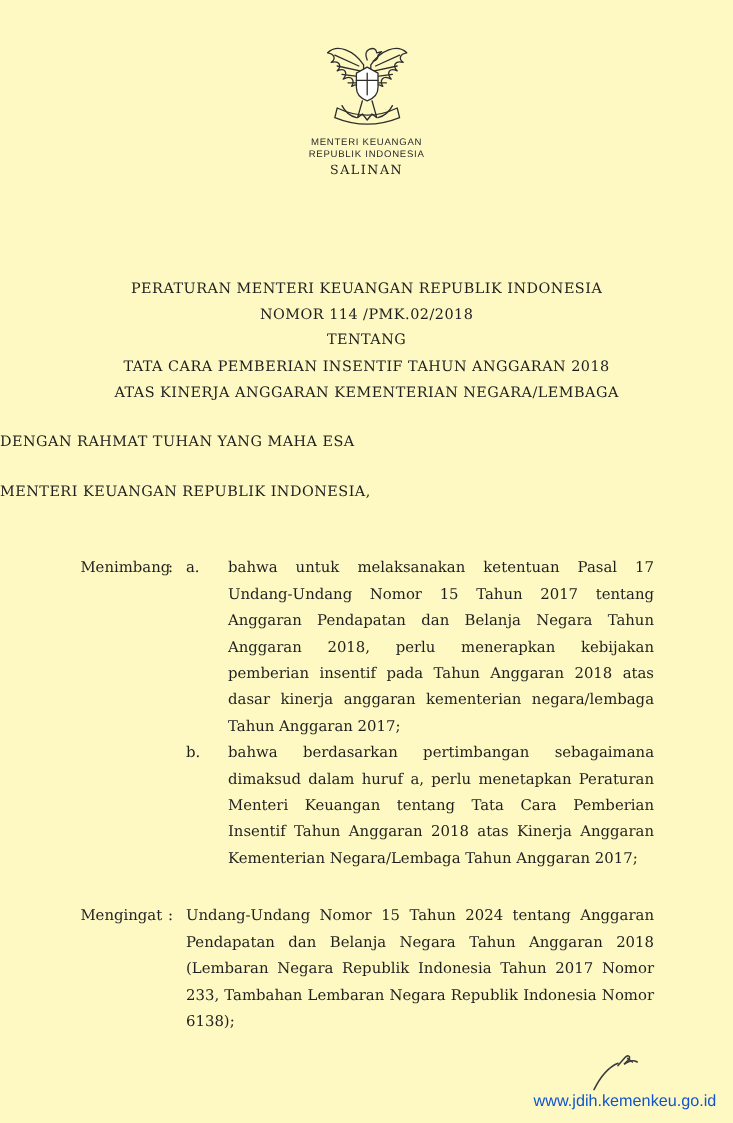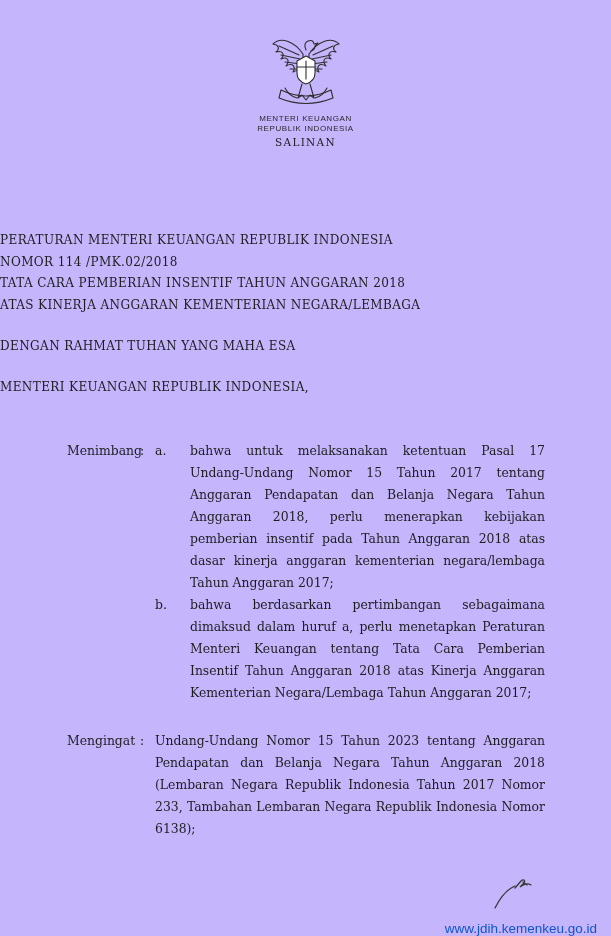--- a/index.html
+++ b/index.html
@@ -1,53 +1,53 @@
 <!DOCTYPE html>
 <html><head>
 <meta charset="utf-8">
 <style>
   html,body{margin:0;padding:0;background:#e8e8e8;}
   .page{
     position:relative;
     width:611px;height:936px;
     margin:0 auto;
-    background:#c4b5fd;
+    background:#fef9c3;
     color:#1e1e1e;
     font-family:"DejaVu Serif","Liberation Serif",serif;
     overflow:hidden;
   }
   .letterhead{text-align:center;padding-top:28px;}
   .emblem{display:inline-block;line-height:0;}
   .ministry{
     font-family:"Liberation Sans",sans-serif;
     font-size:8px;line-height:10px;letter-spacing:0.6px;color:#2a2a2a;
   }
   .salinan{
     font-size:10.5px;font-weight:normal;letter-spacing:1.3px;margin-top:2px;
   }
   .title-block{
-    margin-top:82px;text-align:left;
+    margin-top:82px;text-align:center;
     font-size:12px;line-height:21.7px;letter-spacing:0.4px;
   }
   .invocation{text-align:left;margin-top:22px;font-size:12px;letter-spacing:0.4px;}
   .authority{text-align:left;margin-top:27px;font-size:12px;letter-spacing:0.4px;}
   .body-block{margin:46px 66px 4px 67px;}
   .clause{
     display:grid;grid-template-columns:73px 15px 1fr;
     font-size:12.4px;line-height:22px;
   }
   .clause + .clause{margin-top:26px;}
   .clause-label{white-space:nowrap;}
   .clause-colon{text-align:left;}
   .clause-item{display:grid;grid-template-columns:35px 1fr;}
   .item-letter{}
   .item-text{text-align:justify;}
   .signature{position:absolute;right:70px;bottom:24px;line-height:0;}
   .footer-link{
-    position:absolute;right:14px;bottom:0;
+    position:absolute;right:14px;bottom:11px;
     font-family:"Liberation Sans",sans-serif;
     font-size:13.5px;color:#1155cc;text-decoration:none;cursor:pointer;
   }
 </style>
 </head>
 <body>
 
 <div class="page">
 
   <header class="letterhead">
@@ -68,20 +68,21 @@
       </svg>
     </span>
     <div class="ministry">MENTERI KEUANGAN</div>
     <div class="ministry">REPUBLIK INDONESIA</div>
     <div class="salinan">SALINAN</div>
   </header>
 
   <section class="title-block">
     <div>PERATURAN MENTERI KEUANGAN REPUBLIK INDONESIA</div>
     <div>NOMOR 114 /PMK.02/2018</div>
+    <div>TENTANG</div>
     <div>TATA CARA PEMBERIAN INSENTIF TAHUN ANGGARAN 2018</div>
     <div>ATAS KINERJA ANGGARAN KEMENTERIAN NEGARA/LEMBAGA</div>
   </section>
 
   <div class="invocation">DENGAN RAHMAT TUHAN YANG MAHA ESA</div>
   <div class="authority">MENTERI KEUANGAN REPUBLIK INDONESIA,</div>
 
   <div class="body-block">
 
     <section class="clause">
@@ -96,21 +97,21 @@
           <div class="item-letter">b.</div>
           <div class="item-text">bahwa berdasarkan pertimbangan sebagaimana dimaksud dalam huruf a, perlu menetapkan Peraturan Menteri Keuangan tentang Tata Cara Pemberian Insentif Tahun Anggaran 2018 atas Kinerja Anggaran Kementerian Negara/Lembaga Tahun Anggaran 2017;</div>
         </div>
       </div>
     </section>
 
     <section class="clause">
       <div class="clause-label">Mengingat</div>
       <div class="clause-colon">:</div>
       <div class="clause-content">
-        <div class="item-text">Undang-Undang Nomor 15 Tahun 2023 tentang Anggaran Pendapatan dan Belanja Negara Tahun Anggaran 2018 (Lembaran Negara Republik Indonesia Tahun 2017 Nomor 233, Tambahan Lembaran Negara Republik Indonesia Nomor 6138);</div>
+        <div class="item-text">Undang-Undang Nomor 15 Tahun 2024 tentang Anggaran Pendapatan dan Belanja Negara Tahun Anggaran 2018 (Lembaran Negara Republik Indonesia Tahun 2017 Nomor 233, Tambahan Lembaran Negara Republik Indonesia Nomor 6138);</div>
       </div>
     </section>
 
   </div>
 
   <span class="signature">
     <svg width="52" height="36" viewBox="0 0 52 36">
       <g fill="none" stroke="#3a3a3a" stroke-width="1.3" stroke-linecap="round">
         <path d="M6 32 C10 24 16 14 26 10"></path>
         <path d="M26 12 l6 -7 c2 -2 5 -1 3 2 l-4 4 c4 -3 8 -4 11 -2"></path>

